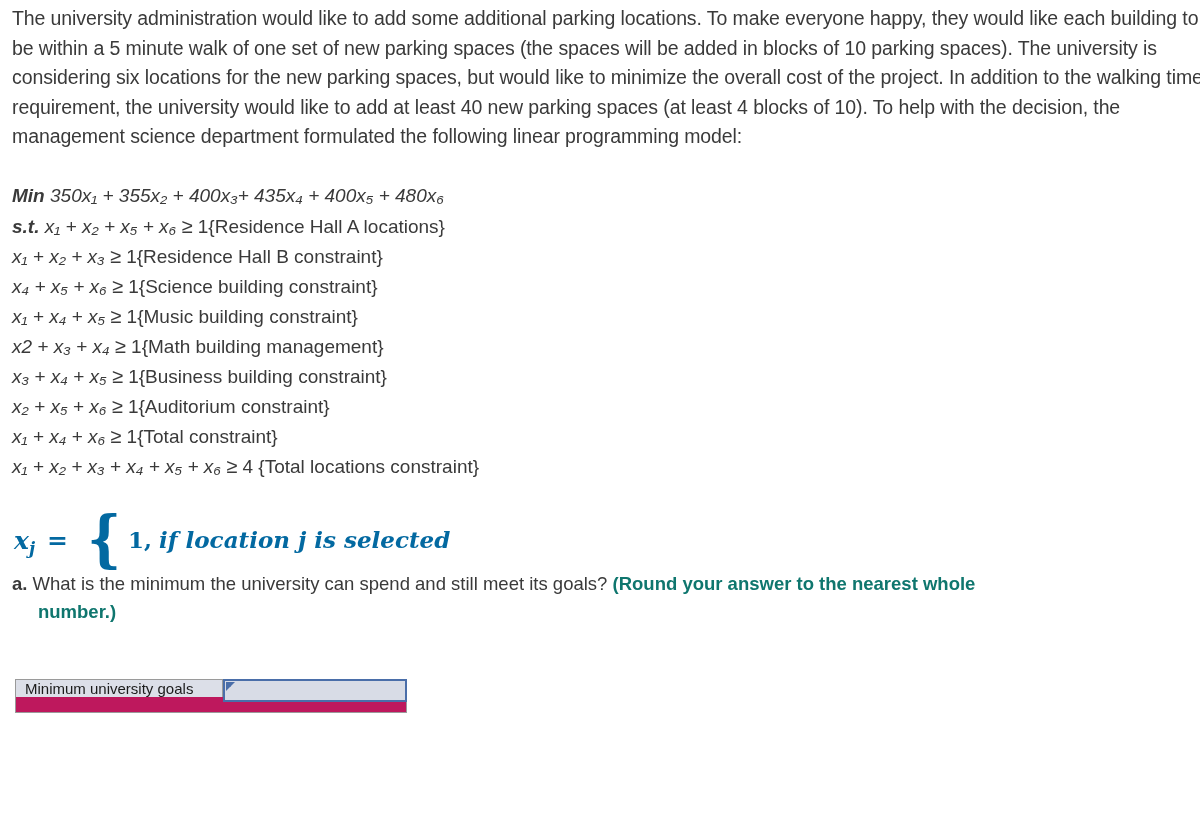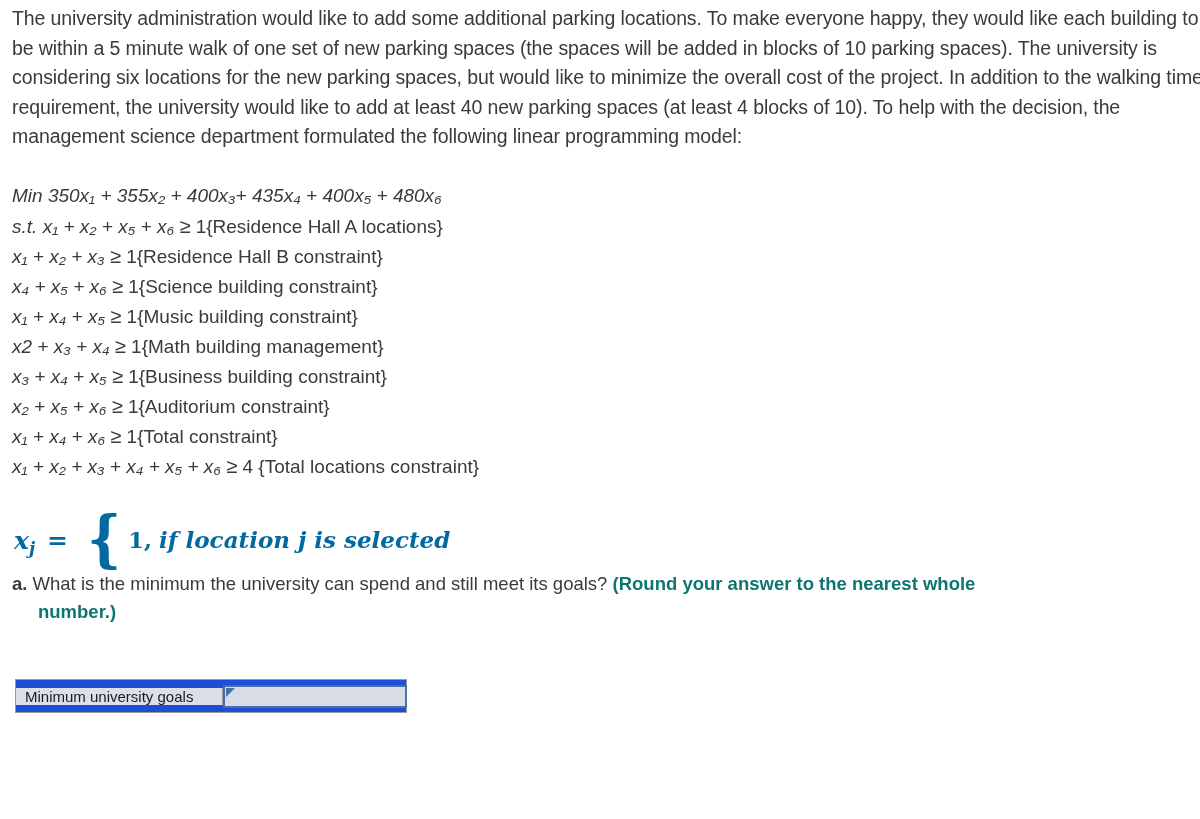--- a/index.html
+++ b/index.html
@@ -43,21 +43,21 @@
     top: 181px;
     width: 1000px;
     font-size: 19px;
     line-height: 30px;
     color: #3a3a3a;
   }
   .model .eq {
     white-space: pre;
     height: 30px;
   }
-  .model .it { font-style: italic; }
+  .model .it { font-style: italic; font-weight: bold; }
   .var { font-style: italic; margin-top: 35px; }
   .ge { font-size: 20px; }
 
   
   .piecewise {
     position: absolute;
     left: 14px;
     top: 502px;
     height: 76px;
     display: flex;
@@ -117,23 +117,23 @@
     display: block;
     padding-left: 26px;
   }
 
   
   .answer-table {
     position: absolute;
     left: 15px;
     top: 679px;
     display: flex;
-    align-items: center;
+    align-items: flex-start;
     border: 1px solid #9a9a9a;
-    background: #1d4ed8;
+    background: #be185d;
     box-sizing: border-box;
     height: 34px;
     width: 392px;
   }
   .answer-label {
     width: 248px;
     box-sizing: border-box;
     display: flex;
     align-items: center;
     padding-left: 9px;

